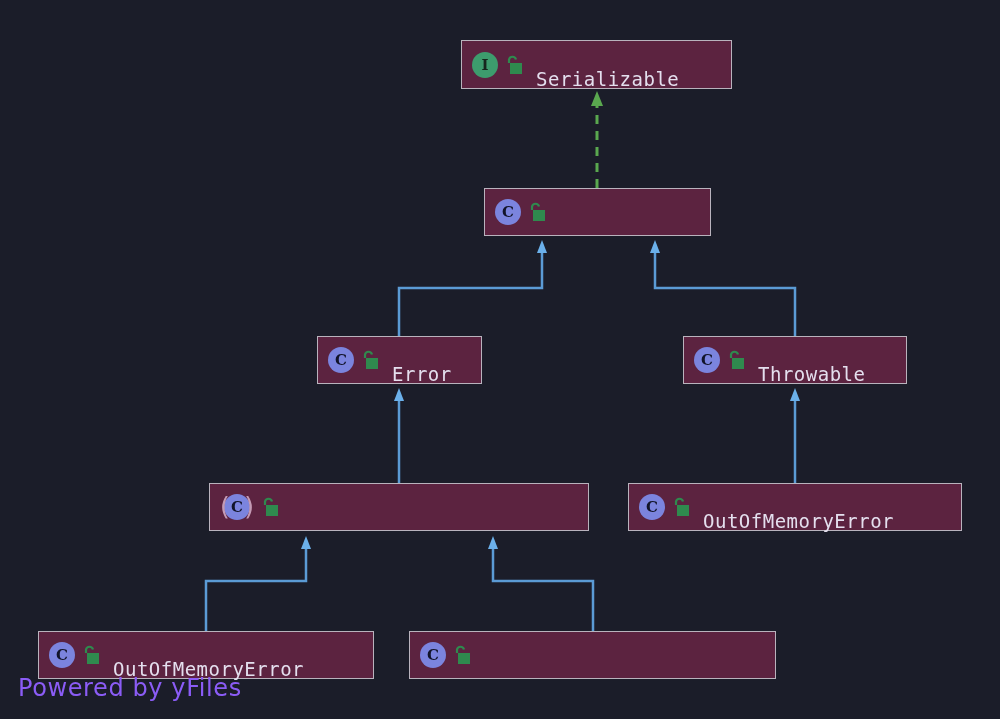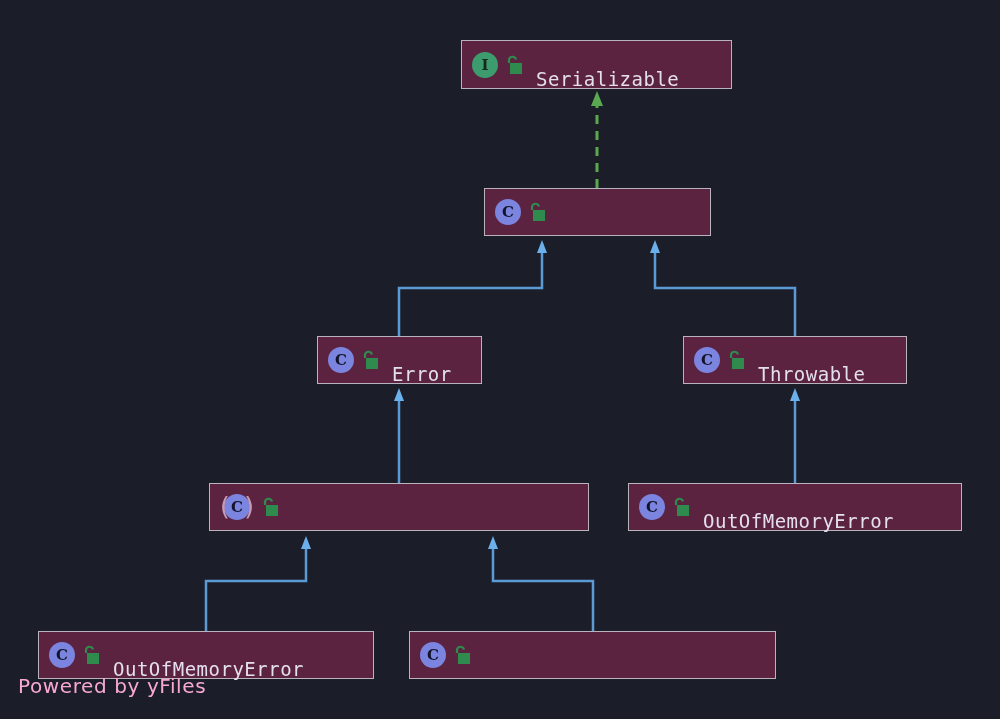--- a/index.html
+++ b/index.html
@@ -90,23 +90,23 @@
     font-size: 19px;
     letter-spacing: 0.5px;
     white-space: nowrap;
     line-height: 1;
     margin-top: 29px;
   }
   .watermark {
     position: absolute;
     left: 18px;
     top: 674px;
-    color: #f9a8d4;
+    color: #8b5cf6;
     font-family: "DejaVu Sans", "Liberation Sans", sans-serif;
-    font-size: 20px;
+    font-size: 24px;
     letter-spacing: 0.6px;
     user-select: none;
   }
 </style>
 </head>
 <body>
 
 <div id="canvas">
 
   <svg class="edge-layer" viewBox="0 0 1000 719">

